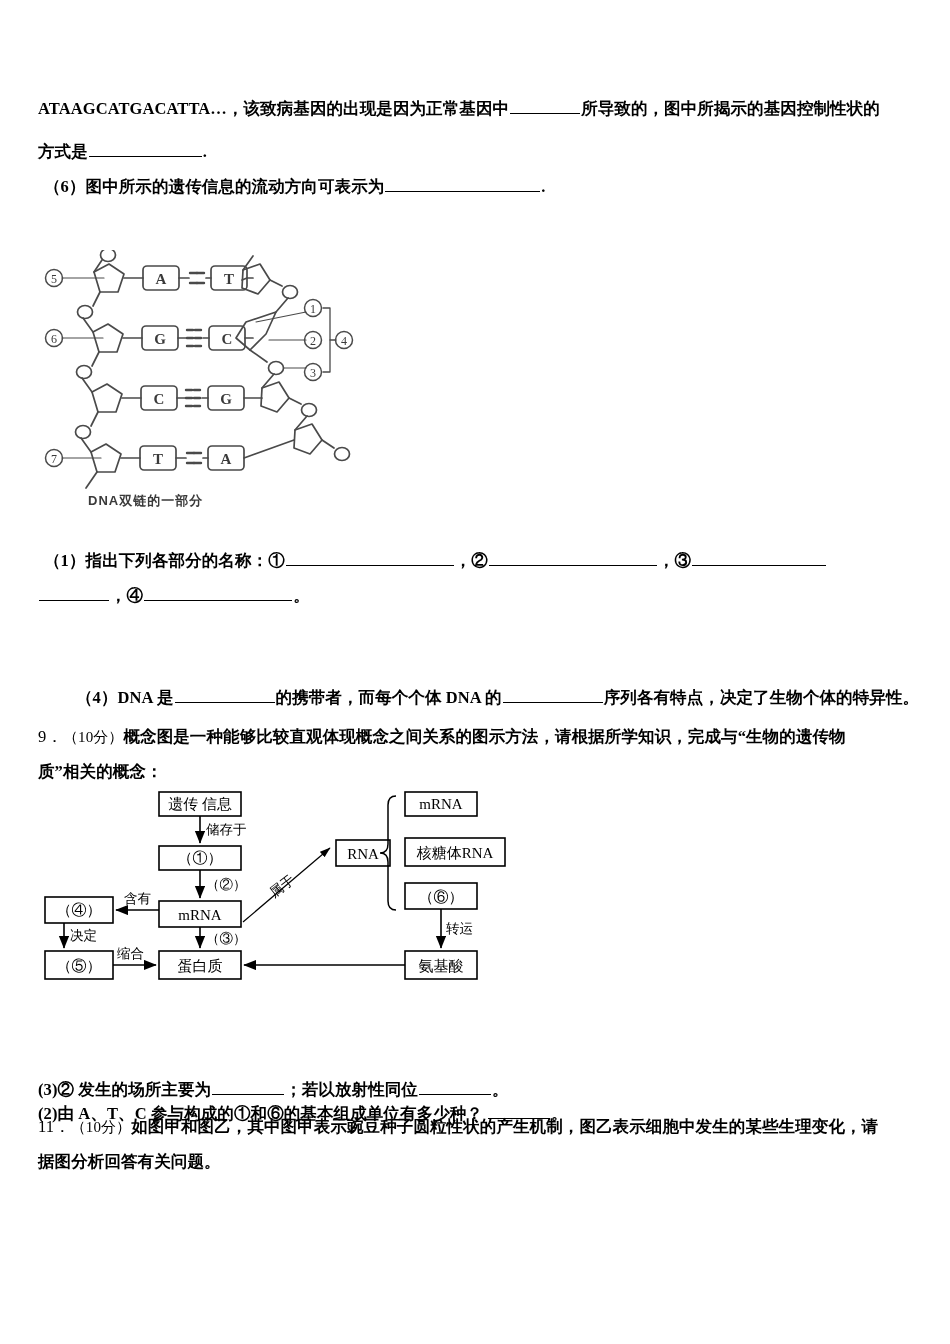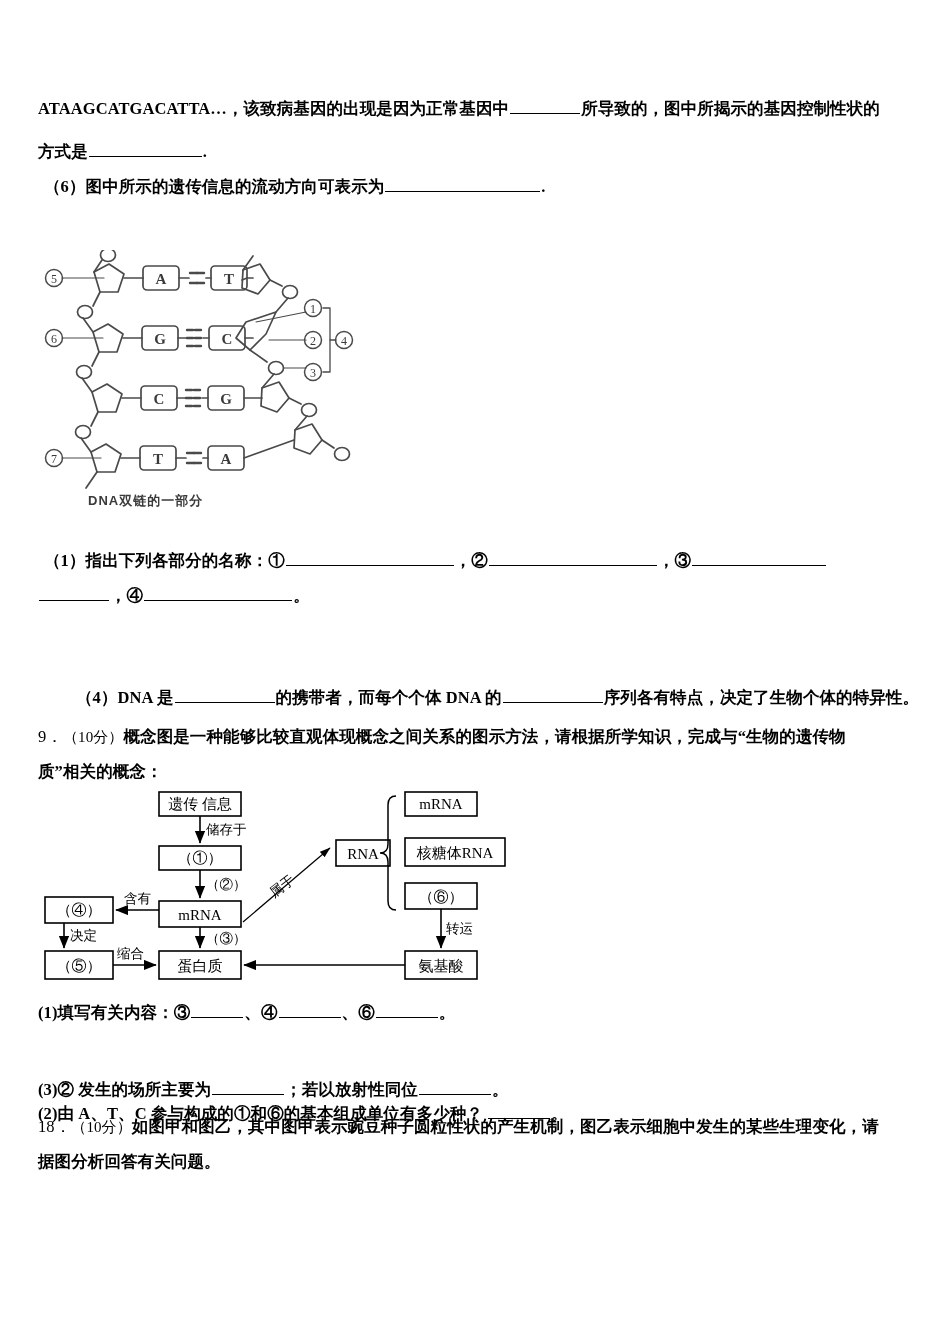--- a/index.html
+++ b/index.html
@@ -315,32 +315,29 @@
         <text x="84" y="113">含有</text>
         <text x="30" y="150">决定</text>
         <text x="77" y="168">缩合</text>
         <text x="166" y="153">（③）</text>
         <text x="234" y="108" transform="rotate(-38 234 108)">属于</text>
         <text x="406" y="143">转运</text>
       </g>
     </svg>
   </div>
 
-  <div class="tline bold" style="left:38px; top:1001px;">
-    <span>(1)</span><span>填写有关内容：③</span><span class="ul" style="width:52px;"></span><span>、④</span><span class="ul" style="width:62px;"></span><span>、⑥</span><span class="ul" style="width:62px;"></span><span>。</span>
-  </div>
 
   <div class="tline bold" style="left:38px; top:1102px;">
     <span>(2)</span><span>由 A、T、C 参与构成的①和⑥的基本组成单位有多少种？</span><span class="ul" style="width:62px; margin-left:5px;"></span><span>。</span>
   </div>
 
   <div class="tline bold" style="left:38px; top:1078px;">
     <span>(3)</span><span>② 发生的场所主要为</span><span class="ul" style="width:72px;"></span><span>；若以放射性同位</span><span class="ul" style="width:72px;"></span><span>。</span>
   </div>
 
   <div class="tline" style="left:38px; top:1117px;">
-    <span>18．</span><span style="font-size:15px;">（10分）</span><span class="bold">如图甲和图乙，其中图甲表示豌豆种子圆粒性状的产生机制，图乙表示细胞中发生的某些生理变化，请</span>
+    <span>11．</span><span style="font-size:15px;">（10分）</span><span class="bold">如图甲和图乙，其中图甲表示豌豆种子圆粒性状的产生机制，图乙表示细胞中发生的某些生理变化，请</span>
   </div>
   <div class="tline bold" style="left:38px; top:1152px;">
     <span>据图分析回答有关问题。</span>
   </div>
 
 </div>
 
 </body></html>

